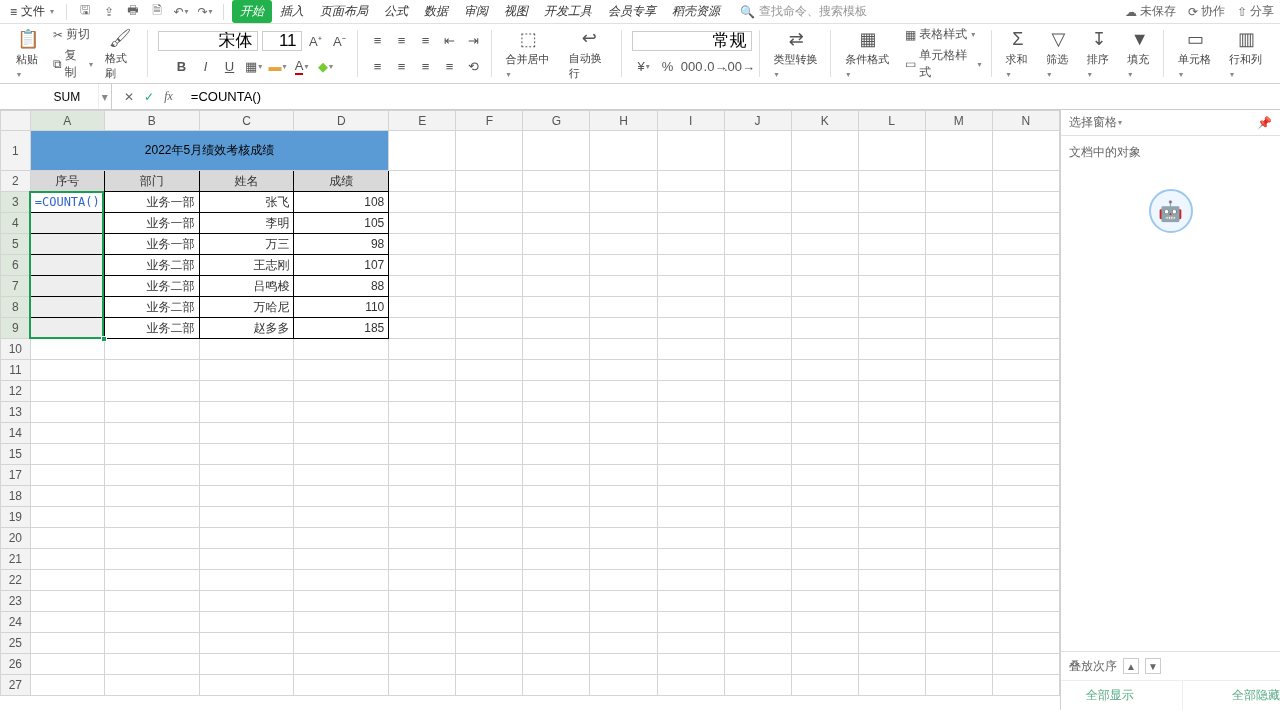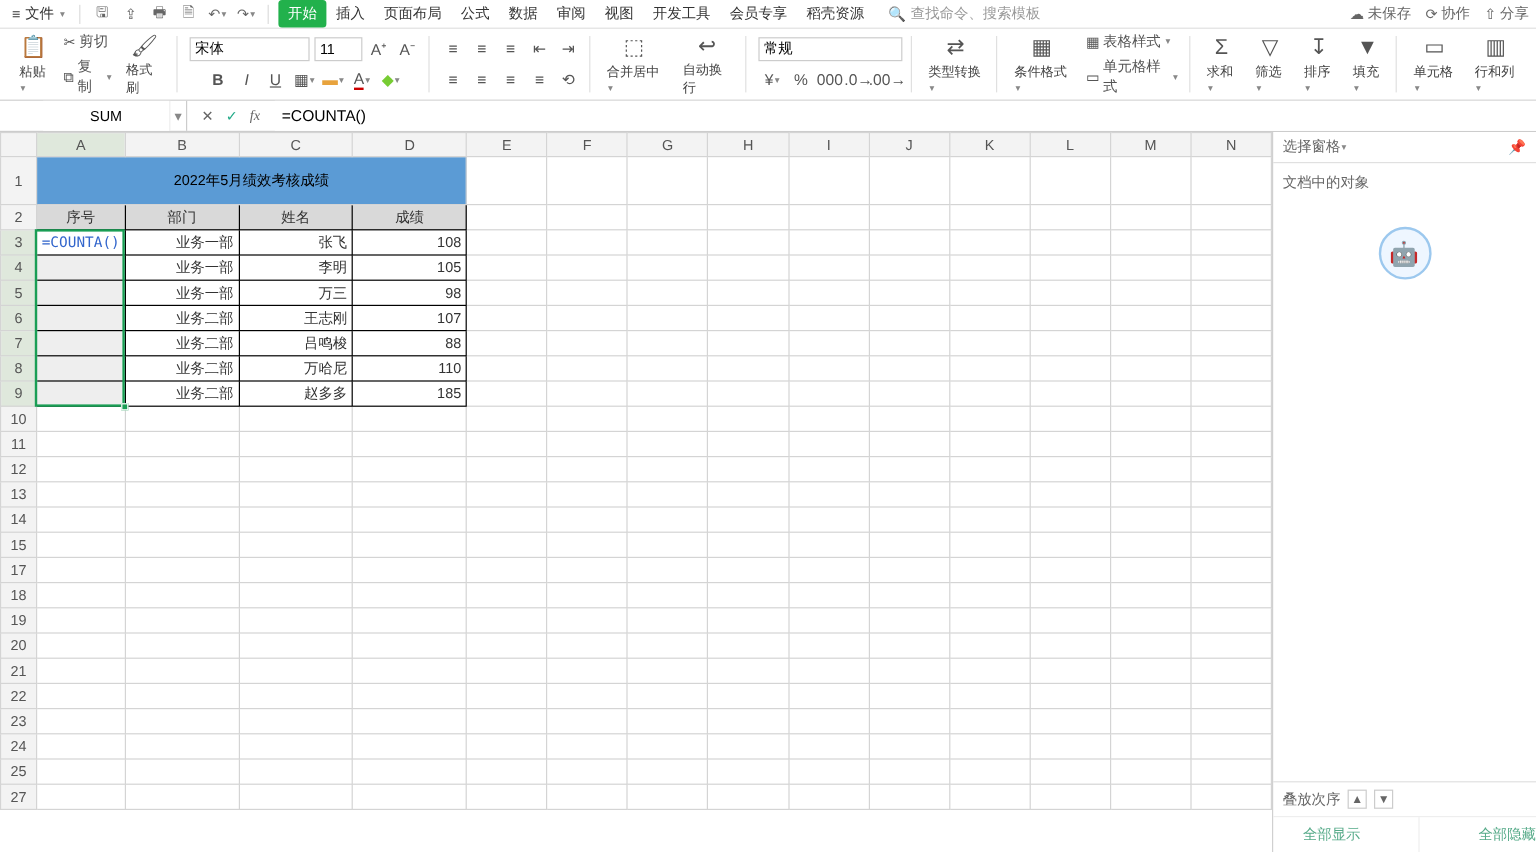--- a/index.html
+++ b/index.html
@@ -3,42 +3,42 @@
 <meta charset="utf-8">
 <style>
   * { box-sizing: border-box; margin: 0; padding: 0; font-family: "Microsoft YaHei", Arial, sans-serif; }
   body { font-size: 12px; color: #333; background: #fff; overflow: hidden; width: 1280px; height: 710px; }
   
   
   .menubar { height: 24px; display: flex; align-items: center; padding: 0 6px; border-bottom: 1px solid #e0e0e0; gap: 4px; }
   .menubar .filemenu { display:flex; align-items:center; gap:4px; padding:0 4px; cursor:pointer; }
   .menubar .sep { width:1px; height:16px; background:#ddd; margin:0 4px; }
   .menubar .icon-btn { width:20px; height:20px; display:flex; align-items:center; justify-content:center; color:#666; cursor:pointer;}
-  .menubar .tab { padding:3px 8px; cursor:pointer; color:#333; }
+  .menubar .tab { padding:3px 8px; cursor:pointer; color:#333;font-style:italic; }
   .menubar .tab.active { background:#22b14c; color:#fff; border-radius:3px; }
   .menubar .search { color:#999; display:flex; align-items:center; gap:4px; margin-left:8px;}
   .menubar .right { margin-left:auto; display:flex; align-items:center; gap:12px; color:#666;}
   .menubar .right span{ display:flex; align-items:center; gap:3px; cursor:pointer;}
   
   
   .ribbon { height: 60px; border-bottom: 1px solid #d0d0d0; display:flex; align-items:center; padding:0 4px; gap:2px;}
   .rgroup { display:flex; flex-direction:column; align-items:center; justify-content:center; padding:0 8px; height:100%; position:relative;}
   .rgroup:not(:last-child)::after{content:''; position:absolute; right:0; top:6px; bottom:6px; width:1px; background:#e0e0e0;}
   .rgroup .top-row, .rgroup .bot-row { display:flex; align-items:center; gap:4px; height:26px;}
   .big-btn{ display:flex; flex-direction:column; align-items:center; justify-content:center; gap:2px; padding:0 4px; cursor:pointer;}
   .big-btn .ic{ font-size:18px; color:#555;}
   .big-btn .lbl{ font-size:11px; color:#444;}
   .small-btn{ display:flex; align-items:center; gap:3px; color:#555; cursor:pointer; padding:1px 2px;}
   .dd{ font-size:8px; color:#888; margin-left:1px;}
-  select.fake, input.fake { border:1px solid #ccc; height:20px; font-size:12px; padding:0 4px; background:#fff;}
+  select.fake, input.fake { border:1px solid #ccc; height:20px; font-size:17px; padding:0 4px; background:#fff;text-align:right;}
   .fmt-btn{ width:20px; height:20px; display:flex; align-items:center; justify-content:center; color:#555; cursor:pointer; font-size:13px;}
   
   
   .formula-row{ height:26px; border-bottom:1px solid #ccc; display:flex; align-items:center;}
-  .namebox{ width:156px; height:100%; border-right:1px solid #ccc; display:flex; align-items:center;padding-left:36px;}
+  .namebox{ width:112px; height:100%; border-right:1px solid #ccc; display:flex; align-items:center;padding-left:36px;}
   .namebox input{ border:none; width:100%; height:100%; text-align:center; font-size:12px; outline:none;}
   .namebox .dd2{ width:16px; text-align:center; color:#888; border-left:1px solid #eee; height:100%; line-height:26px; cursor:pointer;}
   .fbar-btns{ display:flex; align-items:center; gap:10px; padding:0 12px; color:#666;}
   .fbar-btns span{ cursor:pointer;}
   .fx{ font-style:italic; font-family:serif;}
   .formula-input{ flex:1; border:none; height:100%; padding:0 6px; font-size:13px; outline:none; color:#000;}
   
   
   .main-area{ display:flex; height:calc(710px - 24px - 60px - 26px);}
   .sheet-wrap{ flex:1; position:relative; overflow:hidden;}
@@ -686,20 +686,37 @@
               <td class="cell colStd"></td>
               <td class="cell colStd"></td>
               <td class="cell colStd"></td>
               <td class="cell colStd"></td>
               <td class="cell colStd"></td>
               <td class="cell colStd"></td>
               <td class="cell colStd"></td>
               <td class="cell colStd"></td>
             </tr>
             <tr>
+              <th class="rowh">26</th>
+              <td class="cell colA"></td>
+              <td class="cell colB"></td>
+              <td class="cell colC"></td>
+              <td class="cell colD"></td>
+              <td class="cell colStd"></td>
+              <td class="cell colStd"></td>
+              <td class="cell colStd"></td>
+              <td class="cell colStd"></td>
+              <td class="cell colStd"></td>
+              <td class="cell colStd"></td>
+              <td class="cell colStd"></td>
+              <td class="cell colStd"></td>
+              <td class="cell colStd"></td>
+              <td class="cell colStd"></td>
+            </tr>
+            <tr>
               <th class="rowh">27</th>
               <td class="cell colA"></td>
               <td class="cell colB"></td>
               <td class="cell colC"></td>
               <td class="cell colD"></td>
               <td class="cell colStd"></td>
               <td class="cell colStd"></td>
               <td class="cell colStd"></td>
               <td class="cell colStd"></td>
               <td class="cell colStd"></td>

